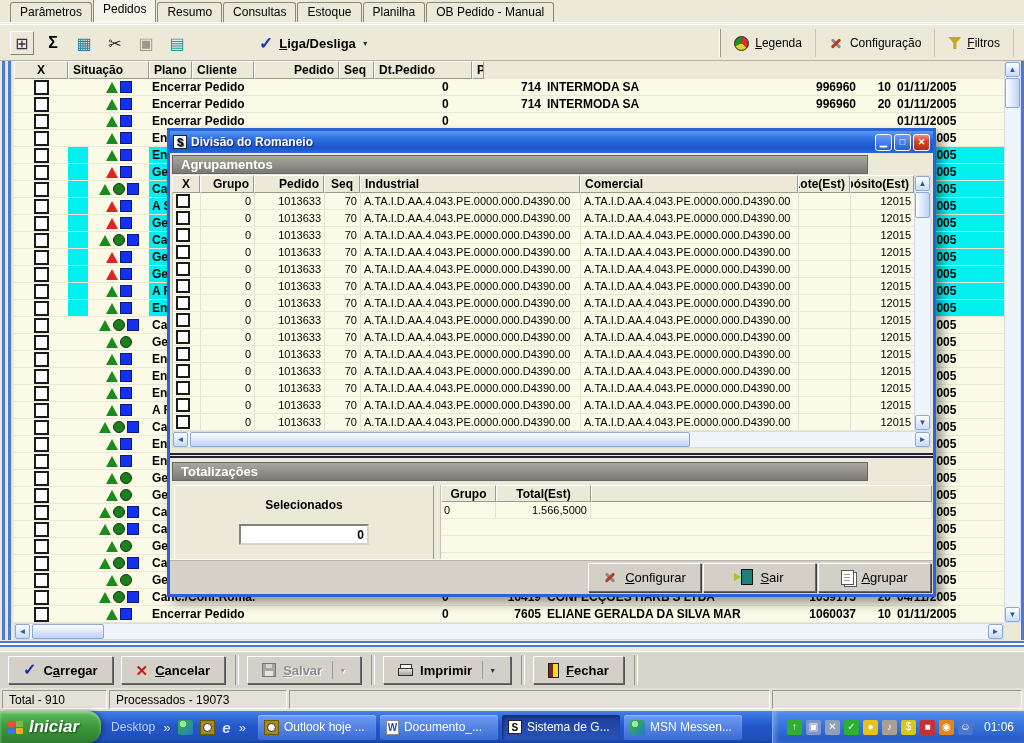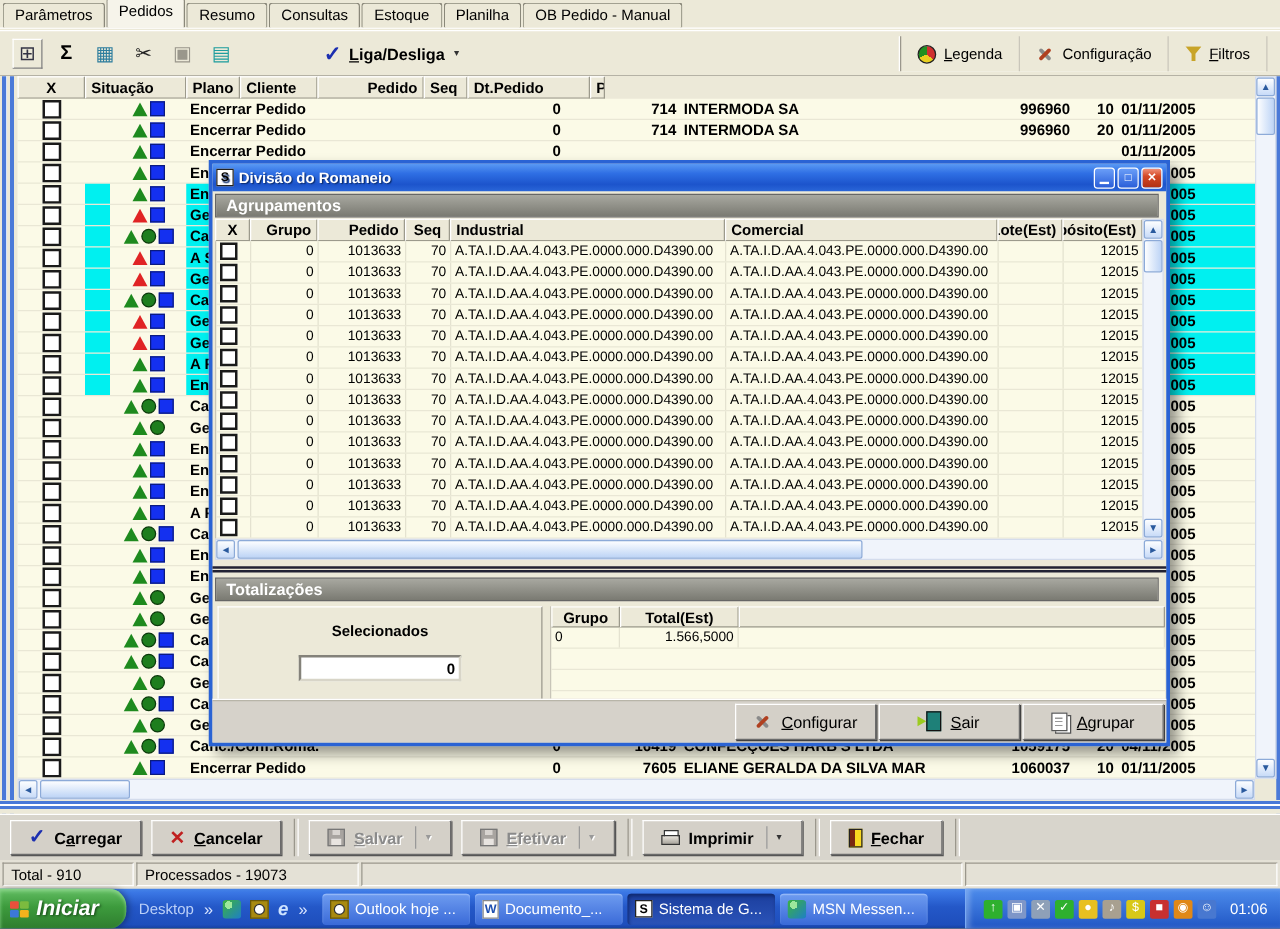--- a/index.html
+++ b/index.html
@@ -1,20 +1,20 @@
 <!DOCTYPE html>
 <html><head>
 <meta charset="utf-8">
 <style>
   html,body{margin:0;padding:0;background:#000;}
   .app{position:relative;width:1024px;height:743px;background:#ECE9D8;font-family:"Liberation Sans",sans-serif;overflow:hidden;}
   u{text-decoration:underline;}
 
   
-  .tabbar{position:absolute;left:0;top:0;width:1024px;height:23px;display:flex;align-items:flex-end;padding-left:2px;box-sizing:border-box;border-bottom:1px solid #fff;}
+  .tabbar{position:absolute;left:0;top:0;width:1024px;height:23px;display:flex;align-items:flex-end;padding-left:10px;box-sizing:border-box;border-bottom:1px solid #fff;}
   .tab{height:19px;line-height:18px;padding:0 9px;font-size:12px;background:#ECE9D8;border:1px solid #8a887a;border-bottom:none;border-radius:3px 3px 0 0;margin-right:1px;white-space:nowrap;}
   .tab.active{height:23px;line-height:21px;background:#F6F4EA;position:relative;z-index:2;}
 
   
   .toolbar{position:absolute;left:0;top:24px;width:1024px;height:37px;display:flex;align-items:center;box-sizing:border-box;border-top:1px solid #fff;box-shadow:inset 0 -1px 0 #b5b2a5;}
   .tb-icons{display:flex;align-items:center;gap:7px;margin-left:10px;}
   .tb-icon{width:24px;height:24px;display:flex;align-items:center;justify-content:center;font-size:16px;box-sizing:border-box;}
   .tb-icon.raised{border:1px solid;border-color:#fff #808080 #808080 #fff;}
   .g-sigma{color:#000;font-weight:bold;}
   .g-grid{color:#2E7E9E;}
@@ -66,21 +66,21 @@
   .main-hscroll{left:14px;top:562px;width:990px;height:17px;}
 
   
   .dialog{position:absolute;left:167px;top:128px;width:769px;height:469px;background:#ECE9D8;border:3px solid #2A63D4;box-sizing:border-box;box-shadow:6px 6px 10px rgba(0,0,0,.4);z-index:10;}
   .titlebar{height:22px;background:linear-gradient(#5A9AF4 0%,#2F6FE4 35%,#1C54CC 75%,#2A66D8 100%);display:flex;align-items:center;padding:0 3px;color:#fff;font-weight:bold;font-size:12px;text-shadow:1px 1px 1px #0A2A6A;}
   .titletext{margin-left:4px;flex:1;}
   .appicon{width:14px;height:14px;background:#fff;border:1px solid #222;color:#000;font-size:10px;font-weight:bold;display:flex;align-items:center;justify-content:center;box-sizing:border-box;}
   .tbtn{width:17px;height:17px;border-radius:3px;border:1px solid #fff;margin-left:2px;display:flex;align-items:center;justify-content:center;color:#fff;font-size:9px;font-weight:bold;box-sizing:border-box;text-shadow:none;}
   .tbtn.minmax{background:linear-gradient(#6A9EF8,#2A5ED8);}
   .tbtn.close{background:linear-gradient(#F09078,#D44824 40%,#B03014);}
-  .secbar{position:absolute;left:2px;width:755px;height:19px;background:linear-gradient(#A8A8A0,#7A7A72);border:1px solid #666;box-sizing:border-box;color:#fff;font-weight:bold;font-size:13px;display:flex;align-items:center;padding:0 8px;}
+  .secbar{position:absolute;left:2px;width:696px;height:19px;background:linear-gradient(#A8A8A0,#7A7A72);border:1px solid #666;box-sizing:border-box;color:#fff;font-weight:bold;font-size:13px;display:flex;align-items:center;padding:0 8px;}
   .dgrid-header{position:absolute;left:2px;top:44px;height:18px;display:flex;}
   .dgrid-body{position:absolute;left:2px;top:62px;width:742px;height:238px;background:#FBFAE7;overflow:hidden;border-left:1px solid #c8c5b8;}
   .drow{display:flex;height:17px;border-bottom:1px solid #E9E7D5;box-sizing:border-box;}
   .dcell{box-sizing:border-box;font-size:11px;display:flex;align-items:center;white-space:nowrap;overflow:hidden;padding:0 3px;border-right:1px solid #E4E2D0;}
   .dcell.r{justify-content:flex-end;}
   .dckb{width:10px;height:10px;background:#fff;border:2px solid #1a1a1a;}
   .dlg-vscroll{left:744px;top:44px;width:17px;height:256px;}
   .dlg-hscroll{left:2px;top:300px;width:759px;height:17px;}
   .divider{position:absolute;left:0;top:322px;width:763px;height:5px;border-top:2px solid #223;border-bottom:2px solid #223;box-sizing:border-box;}
   .selbox{position:absolute;left:4px;top:354px;width:258px;height:74px;border:1px solid;border-color:#fff #9a978c #9a978c #fff;background:#ECE9D8;}
@@ -1039,27 +1039,20 @@
         <span>C<u>a</u>rregar</span>
       </button>
       <button class="bbtn" style="font-family: inherit;">
         <span class="ic-x">✕</span>
         <span><u>C</u>ancelar</span>
       </button>
       <span class="bsep"></span>
       <button class="bbtn disabled" style="font-family: inherit;">
         <span class="ic-floppy"></span>
         <span><u>S</u>alvar</span>
-        <span class="inner-caret">
-          <span class="caret" style="color: rgb(153, 153, 153);">▼</span>
-        </span>
-      </button>
-      <button class="bbtn disabled" style="font-family: inherit;">
-        <span class="ic-floppy"></span>
-        <span><u>E</u>fetivar</span>
         <span class="inner-caret">
           <span class="caret" style="color: rgb(153, 153, 153);">▼</span>
         </span>
       </button>
       <span class="bsep"></span>
       <button class="bbtn" style="font-family: inherit;">
         <span class="ic-print"></span>
         <span>Imprimir</span>
         <span class="inner-caret">
           <span class="caret">▼</span>

